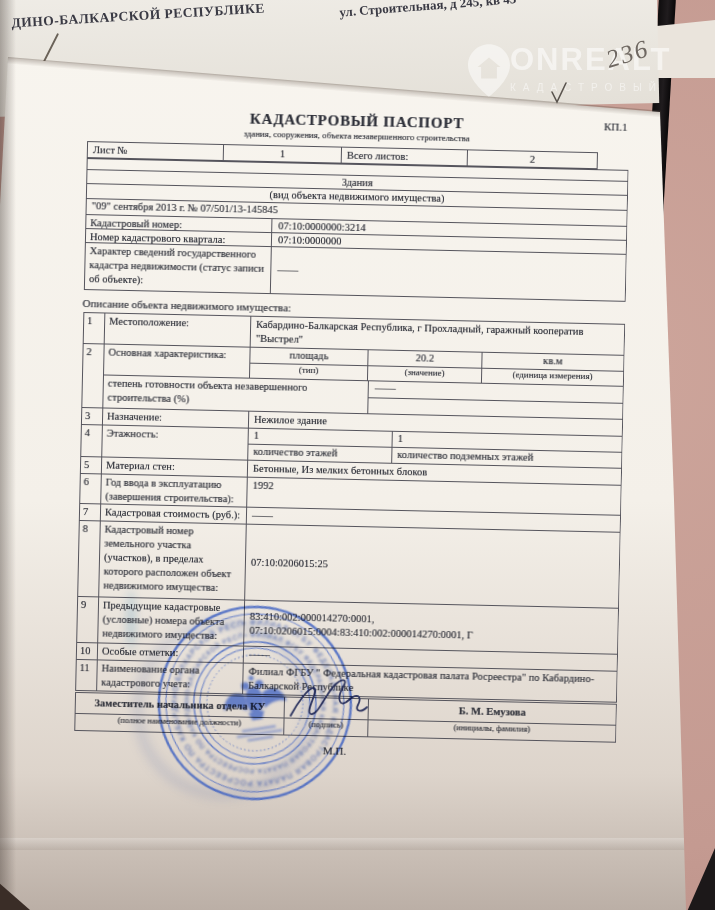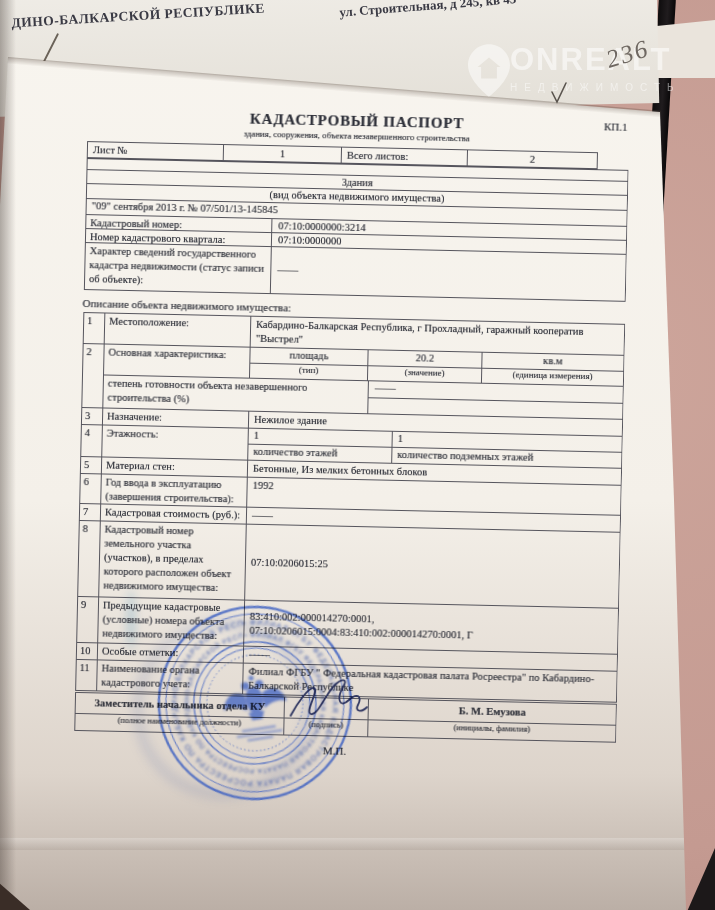--- a/index.html
+++ b/index.html
@@ -371,21 +371,21 @@
 
   <div class="doc-edge"></div>
 
   <div class="watermark">
     <svg width="42" height="53" viewBox="0 0 24 30">
       <path fill-rule="evenodd" fill="rgba(255,255,255,0.5)" d="M12 0 C5.4 0 0 5.4 0 12 C0 21 12 30 12 30 C12 30 24 21 24 12 C24 5.4 18.6 0 12 0 Z
            M12 7.5 L5.5 13 L7.5 13 L7.5 19.5 L16.5 19.5 L16.5 13 L18.5 13 Z"></path>
     </svg>
     <div class="wm-text">
       <div class="wm-brand">ONREALT</div>
-      <div class="wm-tag">НЕДВИЖИМОСТЬ</div>
+      <div class="wm-tag">КАДАСТРОВЫЙ</div>
     </div>
   </div>
 
   <div class="hw-236">236</div>
   <div class="hw-check">
     <svg width="22" height="26" viewBox="0 0 22 26">
       <path d="M4 12 L9 22 L18 3" stroke="#5a544e" stroke-width="1.6" fill="none" stroke-linecap="round"></path>
     </svg>
   </div>
 

